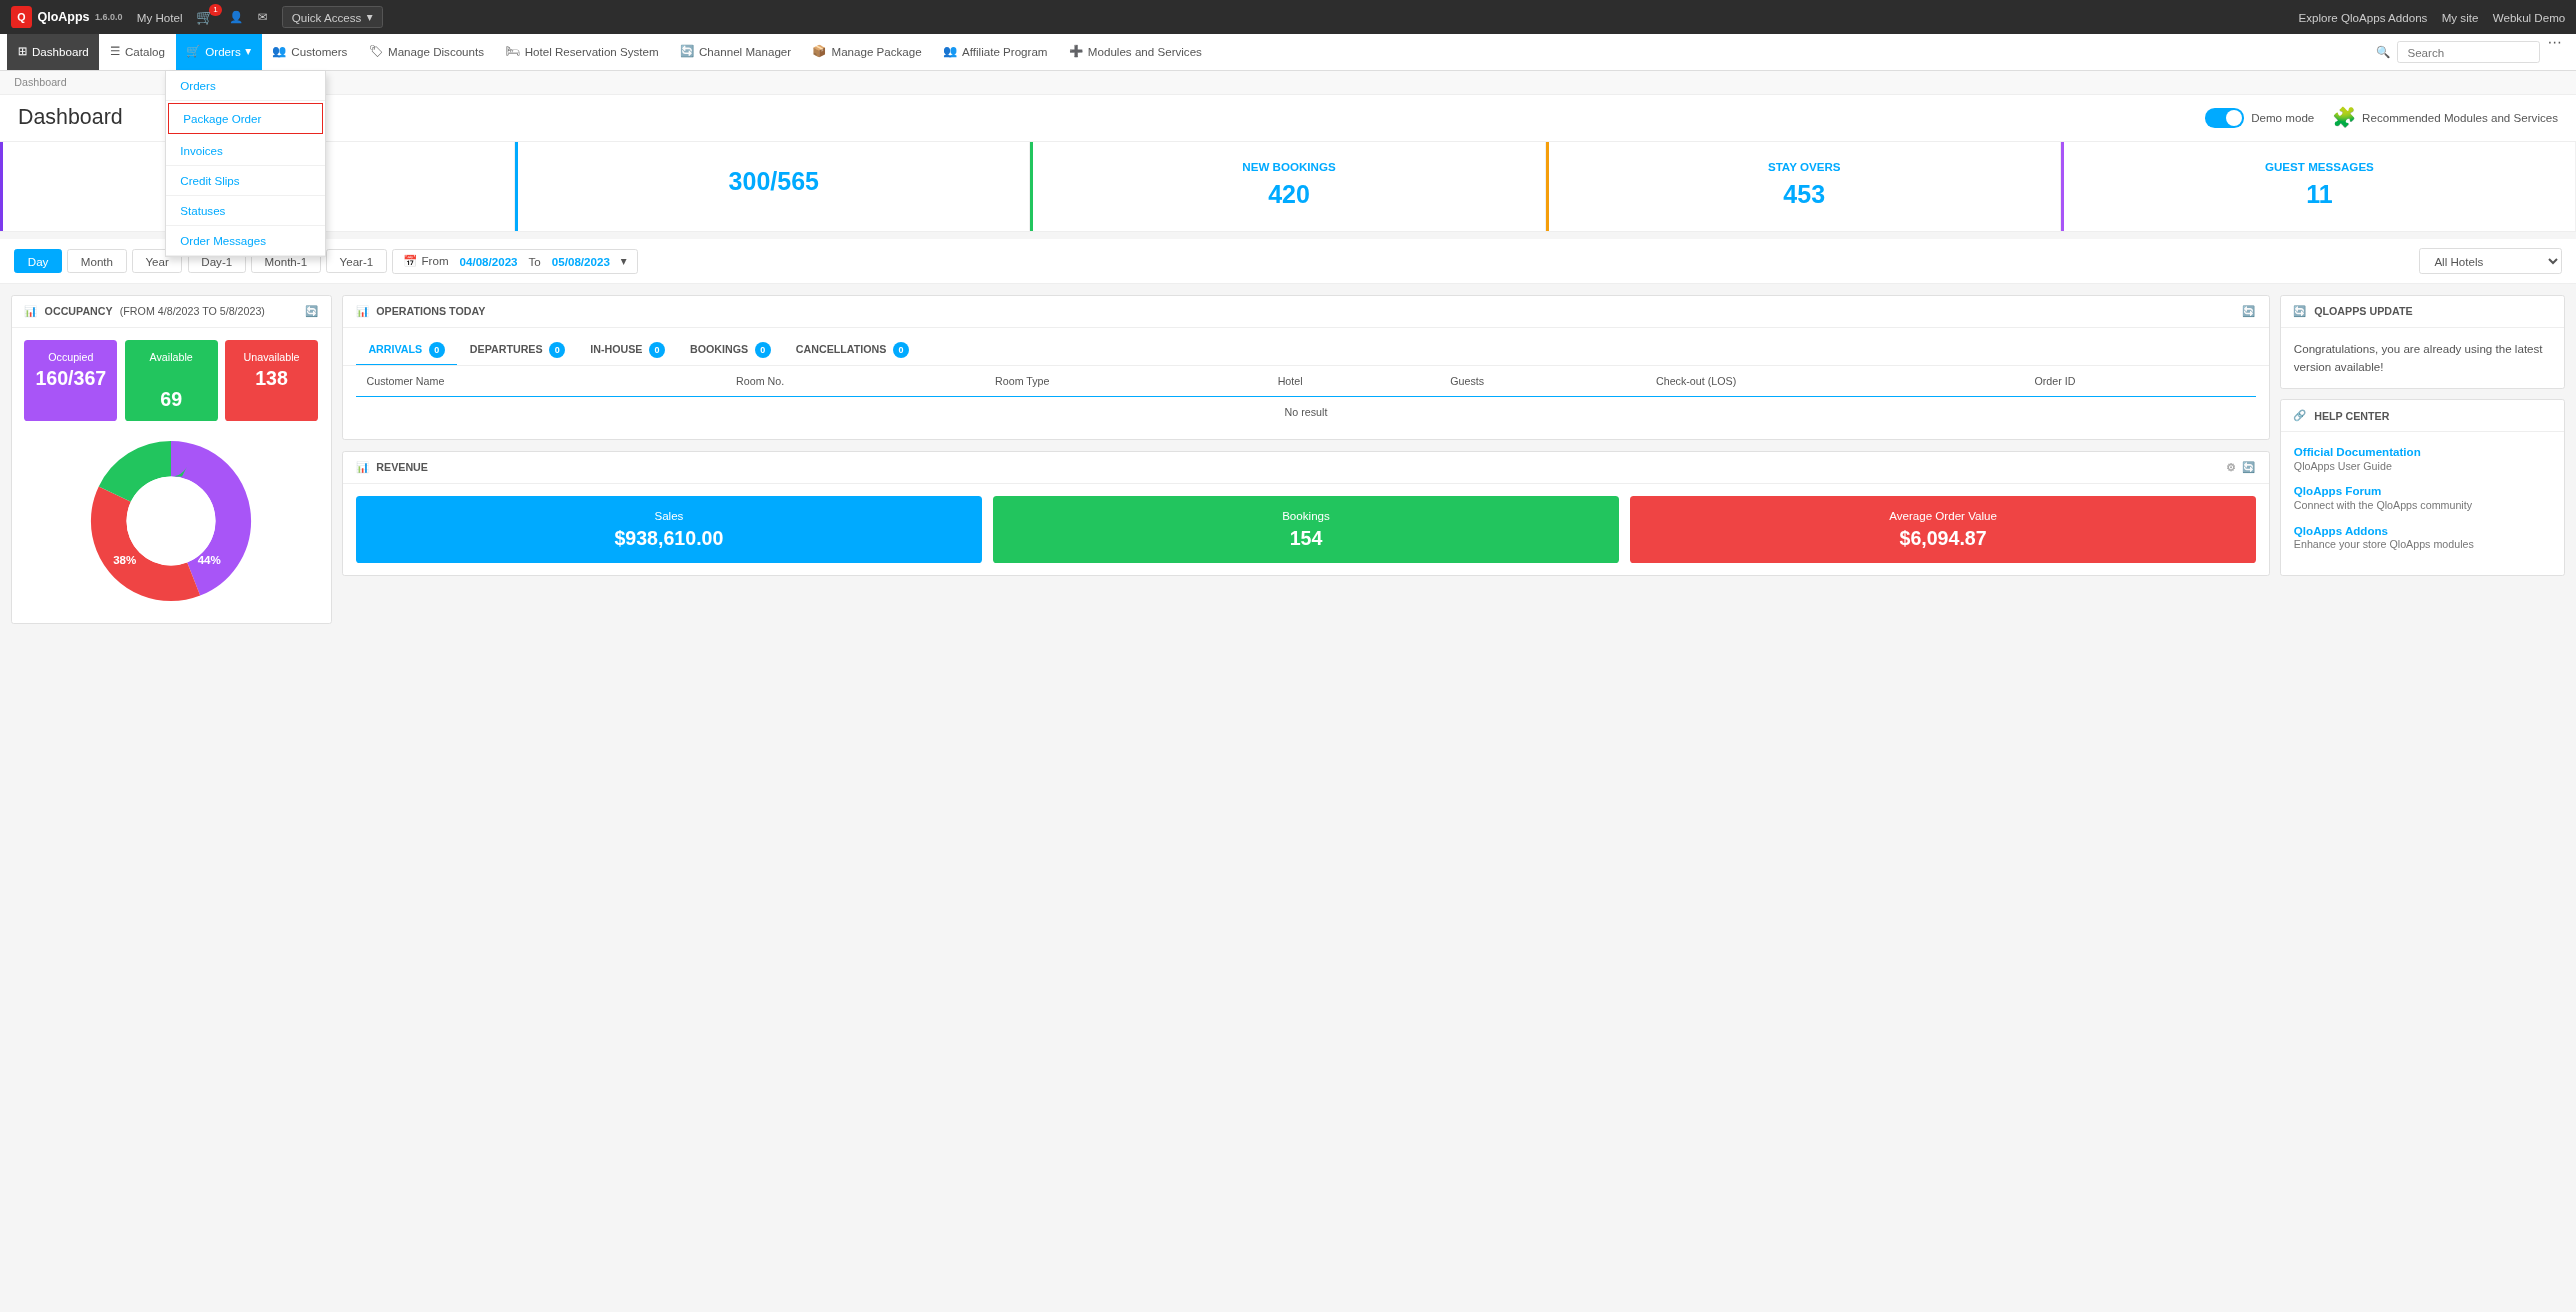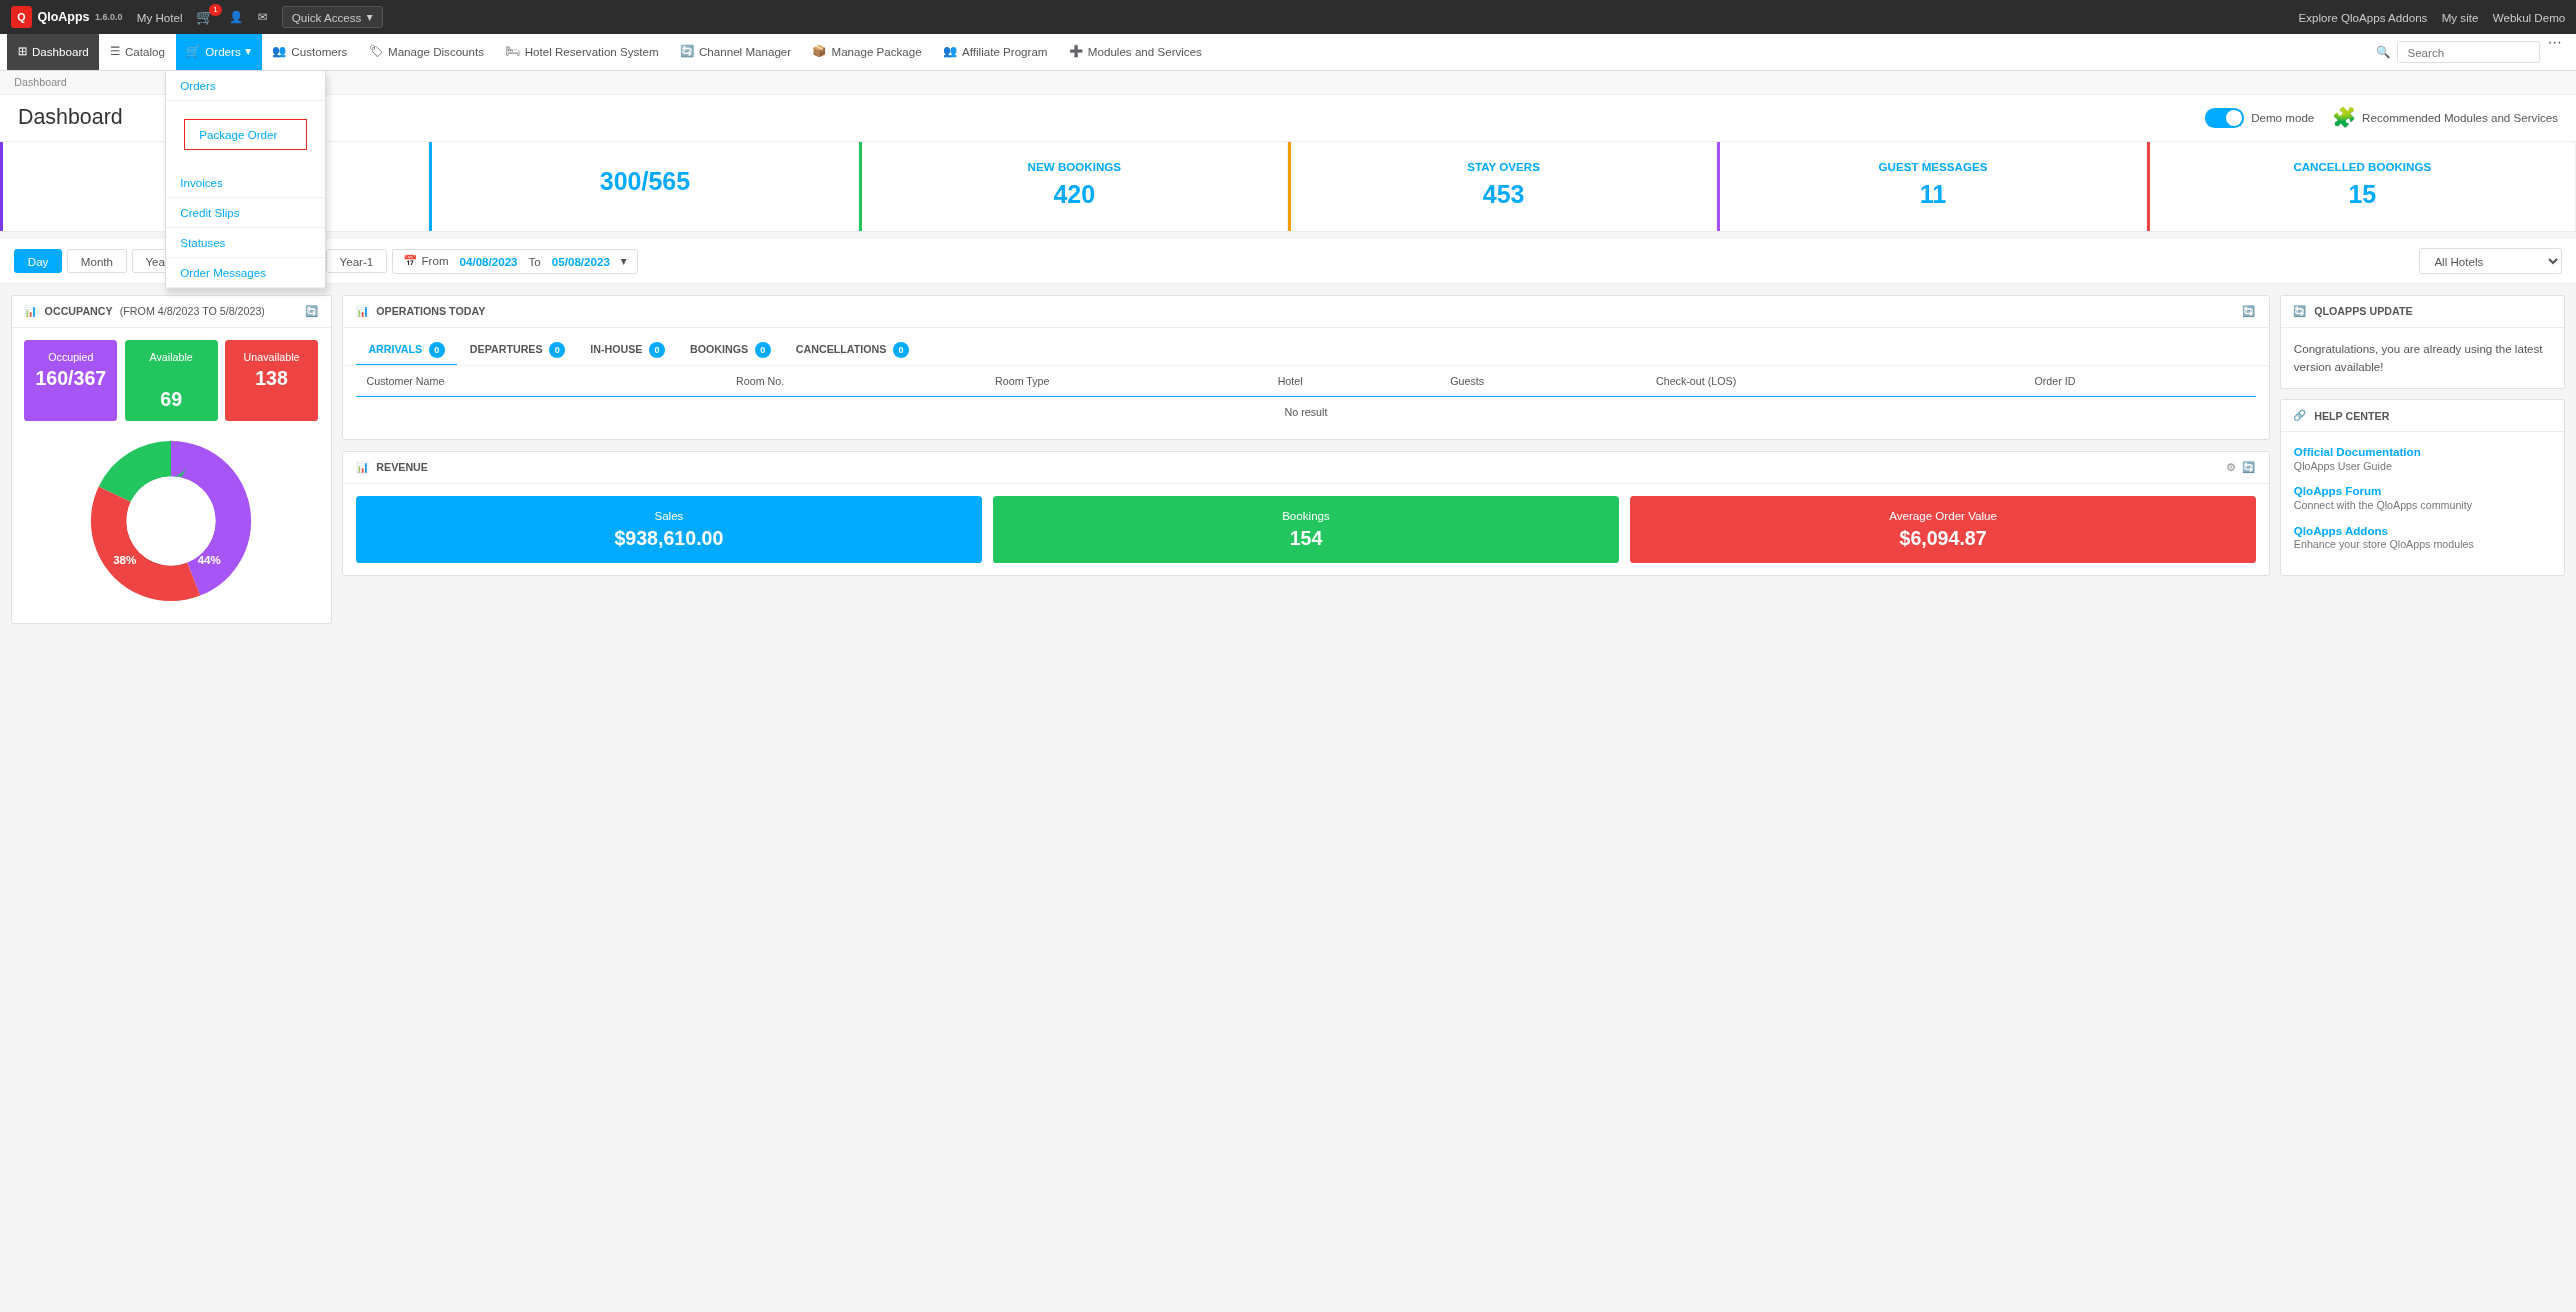--- a/index.html
+++ b/index.html
@@ -21,21 +21,21 @@
     .nav-item { display: flex; align-items: center; gap: 4.5px; padding: 0 10.7px; cursor: pointer; color: #555; font-size: 11.6px; white-space: nowrap; border-bottom: 2.7px solid transparent; height: 100%; }
     .nav-item.dashboard { color: #fff; background: #444; }
     .nav-item.orders-active { background: #00aaff; color: #fff; }
     .nav-search { margin-left: auto; display: flex; align-items: center; gap: 7.1px; }
     .nav-search input { border: 0.9px solid #ddd; border-radius: 2.7px; padding: 3.6px 9px; font-size: 11.6px; width: 143px; color: #999; }
     .nav-more { font-size: 14.3px; color: #555; cursor: pointer; padding: 0 7.1px; }
 
     
     .dropdown-menu { position: absolute; top: 37px; left: 165px; background: #fff; border: 0.9px solid #ddd; border-top: none; min-width: 161px; z-index: 200; box-shadow: 1.8px 3.6px 7.1px rgba(0,0,0,0.15); }
     .dropdown-item { padding: 8px 14.3px; color: #00aaff; cursor: pointer; font-size: 11.6px; border-bottom: 0.9px solid #f0f0f0; }
-    .dropdown-item.highlighted { border: 1.8px solid #e8251f; color: #00aaff; margin: 18px; }
+    .dropdown-item.highlighted { border: 1.8px solid #e8251f; color: #00aaff; margin: 2px; }
 
     
     .breadcrumb-bar { background: #f8f8f8; padding: 5.4px 14.3px; font-size: 10.7px; color: #888; border-bottom: 0.9px solid #eee; }
 
     
     .page-header { background: #fff; padding: 10.7px 18px; display: flex; align-items: center; justify-content: space-between; border-bottom: 0.9px solid #eee; }
     .page-title { font-size: 21.4px; color: #333; font-weight: normal; }
     .header-right { display: flex; align-items: center; gap: 18px; }
     .demo-mode { display: flex; align-items: center; gap: 7.1px; font-size: 11.6px; color: #555; }
     .toggle-switch { width: 39px; height: 19.6px; background: #00aaff; border-radius: 9.8px; position: relative; cursor: pointer; }
@@ -220,24 +220,20 @@
     <div class="stat-label">New Bookings</div>
     <div class="stat-value">420</div>
   </div>
   <div class="stat-card stay-overs">
     <div class="stat-label">Stay Overs</div>
     <div class="stat-value">453</div>
   </div>
   <div class="stat-card guest-messages">
     <div class="stat-label">Guest Messages</div>
     <div class="stat-value">11</div>
-  </div>
-  <div class="stat-card cancelled">
-    <div class="stat-label">Cancelled Bookings</div>
-    <div class="stat-value">15</div>
   </div>
 </div>
 
 <div class="filter-bar">
   <button class="filter-btn active">Day</button>
   <button class="filter-btn">Month</button>
   <button class="filter-btn">Year</button>
   <button class="filter-btn">Day-1</button>
   <button class="filter-btn">Month-1</button>
   <button class="filter-btn">Year-1</button>

